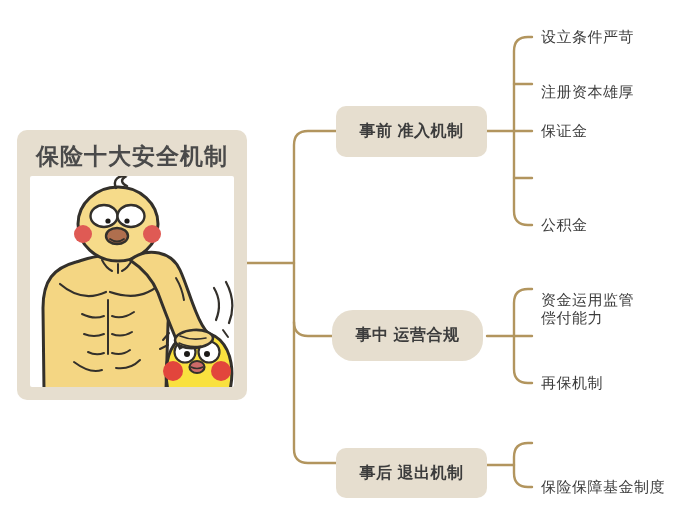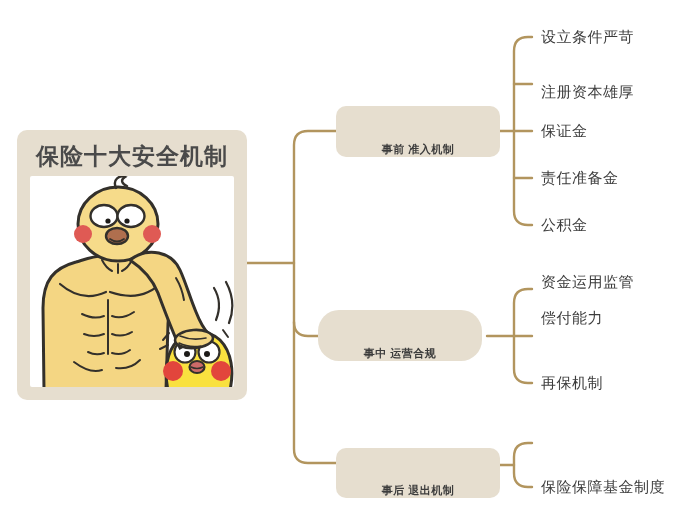--- a/index.html
+++ b/index.html
@@ -5,25 +5,25 @@
   html,body{margin:0;padding:0;background:#ffffff;}
   body{font-family:"Liberation Sans","DejaVu Sans",sans-serif;}
   .stage{position:relative;width:693px;height:529px;background:#ffffff;overflow:hidden;}
   .connectors{position:absolute;left:0;top:0;width:693px;height:529px;}
   .root-card{position:absolute;left:17px;top:130px;width:230px;height:270px;
     background:#e6decf;border-radius:10px;box-sizing:border-box;padding-left:28px;}
   .root-title{position:absolute;left:0;top:9px;width:100%;text-align:center;
     font-size:23px;font-weight:700;color:#4a4a4a;letter-spacing:1px;line-height:34px;}
   .root-image{position:absolute;left:13px;top:46px;width:204px;height:211px;
     background:#ffffff;border-radius:2px;overflow:hidden;}
-  .branch-node{position:absolute;width:164px;height:51px;background:#e6decf;
-    border-radius:10px;display:flex;align-items:flex-end;justify-content:center;
-    font-size:11px;font-weight:600;color:#3c3c3c;letter-spacing:0.5px;}
+  .branch-node{position:absolute;width:151px;height:51px;background:#e6decf;
+    border-radius:10px;display:flex;align-items:center;justify-content:center;
+    font-size:16px;font-weight:600;color:#3c3c3c;letter-spacing:0.5px;}
   .branch-1{left:336px;top:106px;}
-  .branch-2{left:318px;top:310px;border-radius:21px;}
+  .branch-2{left:332px;top:310px;border-radius:21px;}
   .branch-3{left:336px;top:448px;height:50px;}
   .leaf{position:absolute;left:541px;height:24px;line-height:24px;
     font-size:15px;font-weight:500;color:#3c3c3c;letter-spacing:0.5px;white-space:nowrap;text-align:center;}
 </style>
 </head>
 <body>
 
 <div class="stage">
 
   <svg class="connectors" viewBox="0 0 693 529" xmlns="http://www.w3.org/2000/svg">
@@ -109,22 +109,21 @@
   <div class="branch-node branch-2">
     <span>事中 运营合规</span>
   </div>
   <div class="branch-node branch-3">
     <span>事后 退出机制</span>
   </div>
 
   <div class="leaf" style="top:25px">设立条件严苛</div>
   <div class="leaf" style="top:80px">注册资本雄厚</div>
   <div class="leaf" style="top:119px">保证金</div>
-  <div class="leaf" style="top:166px">责任准备金</div>
   <div class="leaf" style="top:213px">公积金</div>
 
-  <div class="leaf" style="top:270px">资金运用监管</div>
+  <div class="leaf" style="top:288px">资金运用监管</div>
   <div class="leaf" style="top:306px">偿付能力</div>
   <div class="leaf" style="top:371px">再保机制</div>
 
   <div class="leaf" style="top:475px">保险保障基金制度</div>
 
 </div>
 
 </body></html>

